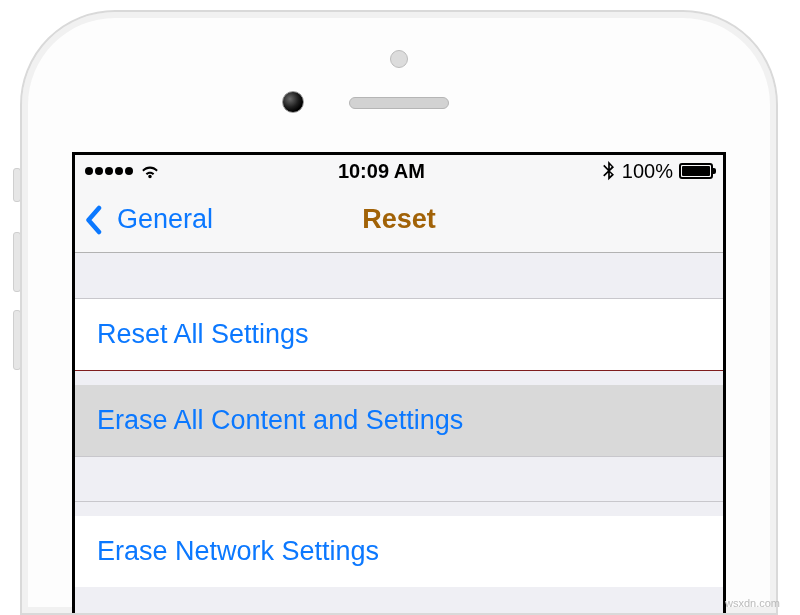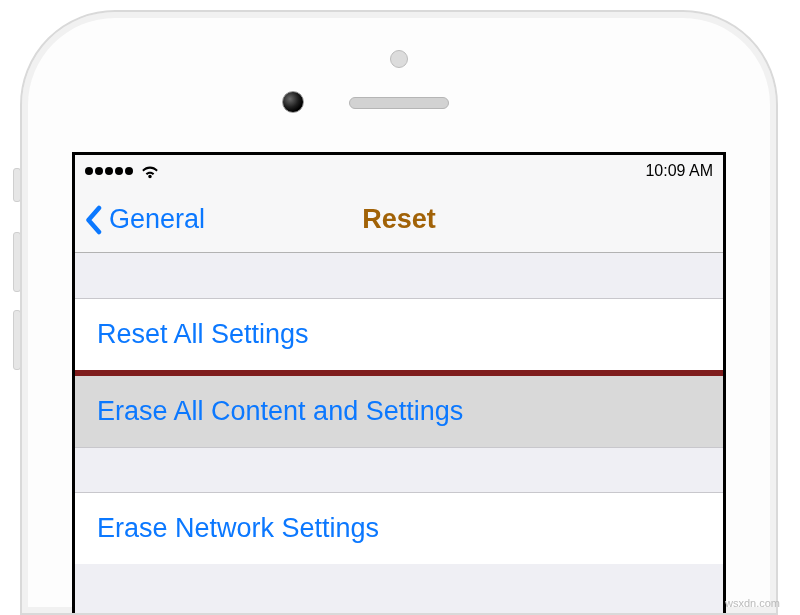--- a/index.html
+++ b/index.html
@@ -91,41 +91,41 @@
       padding: 0 10px;
       font-size: 18px;
       color: #000;
     }
     .status-left { display: flex; align-items: center; gap: 6px; }
     .dots { display: flex; gap: 2px; }
     .dots span {
       width: 8px; height: 8px; border-radius: 50%; background: #000; display: inline-block;
     }
     .wifi-icon svg { width: 22px; height: 22px; display:block; }
-    .status-time { font-weight: 400; font-size: 16px; }
+    .status-time { font-weight: 700; font-size: 20px; }
     .status-right { display:flex; align-items:center; gap:6px; font-size: 20px;}
     .bt-icon svg { width: 14px; height: 20px; display:block;}
     .battery {
       width: 34px; height: 16px; border: 2px solid #000; border-radius: 3px; position: relative; display:inline-block;
     }
     .battery::after {
       content: ""; position: absolute; right: -5px; top: 3px; width: 3px; height: 6px; background: #000; border-radius: 0 2px 2px 0;
     }
     .battery-fill { position:absolute; left:1px; top:1px; bottom:1px; right:1px; background:#000; border-radius:1px;}
     
     .nav-bar {
       height: 66px;
       background: #f7f7f8;
       border-bottom: 1px solid #b2b2b2;
       display: flex;
       align-items: center;
       position: relative;
     }
     .back-button {
-      display: flex; align-items: center; gap: 6px;
+      display: flex; align-items: center; gap: 14px;
       color: #0b78ff;
       font-size: 27px;
       padding-left: 8px;
       font-weight: 400;
       cursor: pointer;
     }
     .back-chevron svg { width: 20px; height: 30px; display:block; }
     .nav-title {
       position: absolute; left:0; right:0; text-align:center;
       font-size: 27px; font-weight: 600; color:#a16207;
@@ -141,24 +141,24 @@
       height: 46px;
       border-top: 1px solid #c8c7cc;
       border-bottom: 1px solid #c8c7cc;
       background: #efeff4;
     }
     .cell {
       background: #ffffff;
       padding: 20px 22px;
       font-size: 27px;
       color: #0b78ff;
-      border-bottom: 6px solid #7f1d1d;
+      border-bottom: 1px solid #7f1d1d;
       cursor: pointer;
     }
-    .cell.last { border-bottom: none; }
+    .cell.last { border-bottom: none; margin-top: 14px; }
     .cell.pressed { background: #d9d9d9; }
     .watermark {
       position: absolute;
       bottom: 6px;
       right: 20px;
       font-size: 11px;
       color: #bbb;
       font-family: Arial, sans-serif;
     }
   </style>
@@ -185,20 +185,31 @@
             <span></span>
             <span></span>
         </span>
         <span class="wifi-icon">
           <svg viewBox="0 0 24 24">
               <path fill="#000" d="M12 20c1 0 1.9-.9 1.9-1.9S13 16.2 12 16.2s-1.9.9-1.9 1.9S11 20 12 20zm-4.7-5.3l1.6 1.6c.9-.9 2-1.4 3.1-1.4s2.2.5 3.1 1.4l1.6-1.6c-1.3-1.3-3-2-4.7-2s-3.4.7-4.7 2zM3.5 10.9l1.6 1.6c1.9-1.9 4.3-2.9 6.9-2.9s5 1 6.9 2.9l1.6-1.6C18 8.4 15.1 7.2 12 7.2S6 8.4 3.5 10.9z"></path>
             </svg>
         </span>
       </div>
       <div class="status-time">10:09 AM</div>
+      <div class="status-right">
+        <span class="bt-icon">
+          <svg viewBox="0 0 16 24">
+              <path fill="#000" d="M7 0v9.2L2.4 4.6 1 6l5.6 5.6L1 17.2l1.4 1.4L7 14v9.2l7-6.6-4.8-4.6L14 7.4 7 0zm2 4.8l2.2 2.2L9 9.2V4.8zm0 9.2l2.2 2.2L9 18.4V14z"></path>
+            </svg>
+        </span>
+        <span>100%</span>
+        <span class="battery">
+            <span class="battery-fill"></span>
+          </span>
+      </div>
     </div>
 
     <div class="nav-bar">
       <div class="back-button">
         <span class="back-chevron">
           <svg viewBox="0 0 12 20">
               <path stroke="#0b78ff" stroke-width="3" fill="none" stroke-linecap="round" stroke-linejoin="round" d="M10 2 L3 10 L10 18"></path>
             </svg>
         </span>
         <span>General</span>

